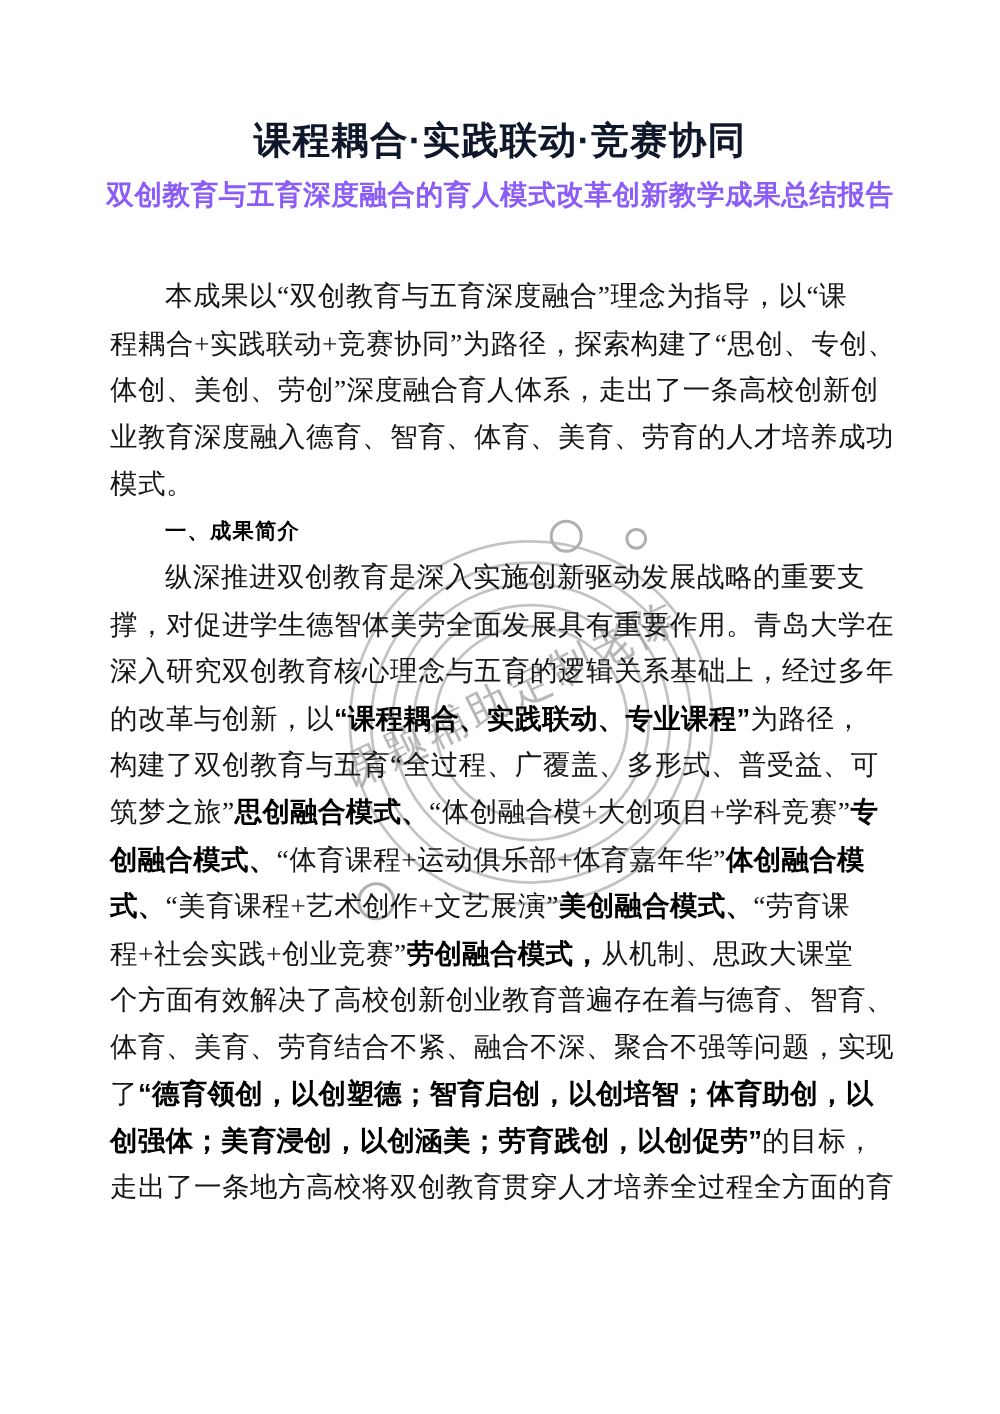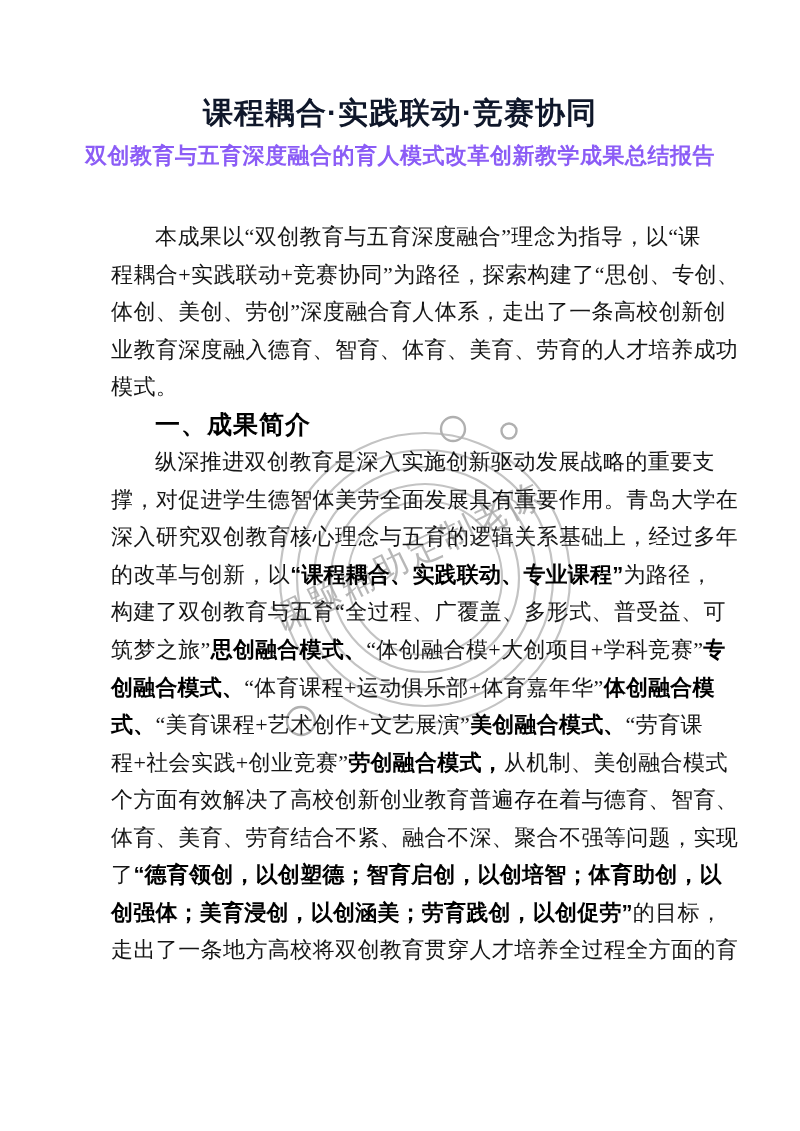--- a/index.html
+++ b/index.html
@@ -21,30 +21,30 @@
     text-align:center; color:#0f172a; letter-spacing:1px;
     font-family:"Liberation Sans","DejaVu Sans",sans-serif;
     font-weight:bold; font-size:30px; line-height:34px;
   }
   .doc-subtitle {
     position:absolute; top:141px; left:0; width:800px; z-index:2;
     text-align:center; color:#8b5cf6;
     font-family:"Liberation Serif","DejaVu Serif",serif;
     font-weight:bold; font-size:22px; line-height:30px; letter-spacing:0.5px;
   }
-  .body-text { position:absolute; left:88px; top:218px; width:660px; z-index:2;margin-left:23px; }
+  .body-text { position:absolute; left:88px; top:218px; width:660px; z-index:2; }
   .line {
     height:37.55px; line-height:37.55px; font-size:22px; color:#161616;
     white-space:nowrap; letter-spacing:0.4px;
     font-family:"Liberation Serif","DejaVu Serif",serif;
   }
   .line.indent { padding-left:44px; }
   .line.heading {
     font-family:"Liberation Sans","DejaVu Sans",sans-serif;
-    font-weight:bold; font-size:25px; color:#000; padding-left:44px;
+    font-weight:bold; font-size:17px; color:#000; padding-left:44px;
     letter-spacing:1px;
   }
   .hb {
     font-family:"Liberation Sans","DejaVu Sans",sans-serif;
     font-weight:bold; color:#000; letter-spacing:0.2px;
   }
 </style>
 </head>
 <body>
 
@@ -70,20 +70,20 @@
       <div class="line"><span>模式。</span></div>
       <div class="line heading"><span>一、成果简介</span></div>
       <div class="line indent"><span>纵深推进双创教育是深入实施创新驱动发展战略的重要支</span></div>
       <div class="line"><span>撑，对促进学生德智体美劳全面发展具有重要作用。青岛大学在</span></div>
       <div class="line"><span>深入研究双创教育核心理念与五育的逻辑关系基础上，经过多年</span></div>
       <div class="line"><span>的改革与创新，以</span><span class="hb">“课程耦合、实践联动、专业课程”</span><span>为路径，</span></div>
       <div class="line"><span>构建了双创教育与五育“全过程、广覆盖、多形式、普受益、可</span></div>
       <div class="line"><span>筑梦之旅”</span><span class="hb">思创融合模式、</span><span>“体创融合模+大创项目+学科竞赛”</span><span class="hb">专</span></div>
       <div class="line"><span class="hb">创融合模式、</span><span>“体育课程+运动俱乐部+体育嘉年华”</span><span class="hb">体创融合模</span></div>
       <div class="line"><span class="hb">式、</span><span>“美育课程+艺术创作+文艺展演”</span><span class="hb">美创融合模式、</span><span>“劳育课</span></div>
-      <div class="line"><span>程+社会实践+创业竞赛”</span><span class="hb">劳创融合模式，</span><span>从机制、美创融合模式</span></div>
+      <div class="line"><span>程+社会实践+创业竞赛”</span><span class="hb">劳创融合模式，</span><span>从机制、思政大课堂</span></div>
       <div class="line"><span>个方面有效解决了高校创新创业教育普遍存在着与德育、智育、</span></div>
       <div class="line"><span>体育、美育、劳育结合不紧、融合不深、聚合不强等问题，实现</span></div>
       <div class="line"><span>了</span><span class="hb">“德育领创，以创塑德；智育启创，以创培智；体育助创，以</span></div>
       <div class="line"><span class="hb">创强体；美育浸创，以创涵美；劳育践创，以创促劳”</span><span>的目标，</span></div>
       <div class="line"><span>走出了一条地方高校将双创教育贯穿人才培养全过程全方面的育</span></div>
     </div>
 </div>
 
 </body></html>

